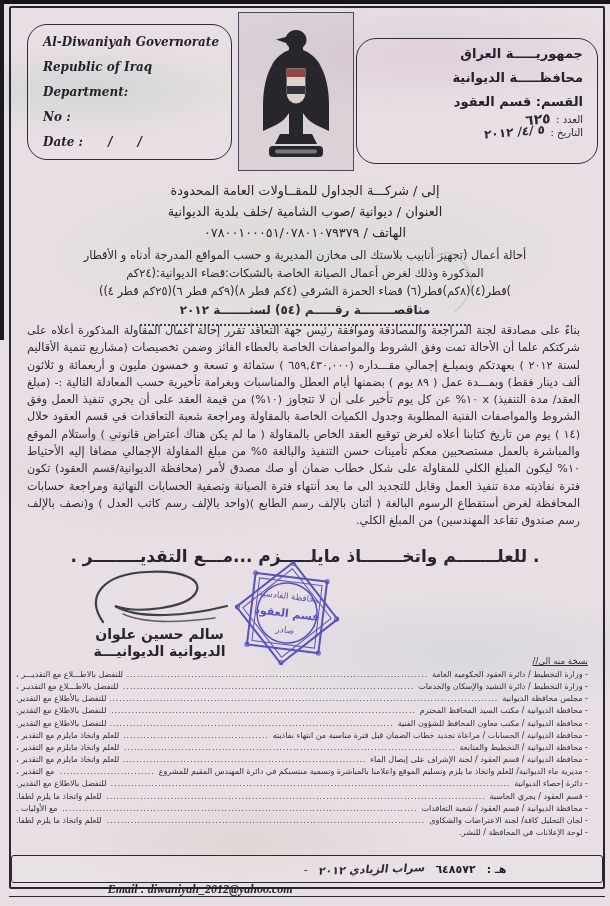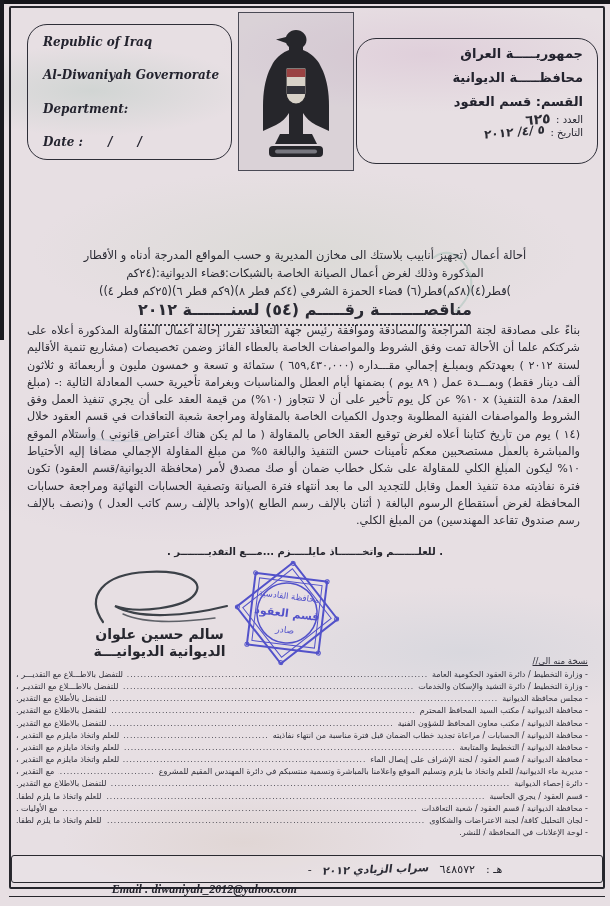--- a/index.html
+++ b/index.html
@@ -28,64 +28,65 @@
     background:rgba(110,100,120,.10);display:flex;align-items:center;justify-content:center;}
   .hdr-right{position:absolute;left:356px;top:38px;width:242px;height:126px;border:1.6px solid #2e2e38;border-radius:20px;
     padding:7px 14px 5px;box-sizing:border-box;direction:rtl;text-align:right;color:#23232e;}
   .hdr-right .big{font-size:13px;font-weight:bold;margin-bottom:9px;}
   .hdr-right .small-row{font-size:10px;line-height:13px;display:flex;direction:rtl;align-items:center;gap:5px;}
   .hand{display:inline-block;font-size:14px;font-weight:bold;letter-spacing:1px;transform:rotate(-5deg) skewX(-6deg);color:#2b2b33;}
 
   
   .addr{position:absolute;top:180px;left:0;right:0;text-align:center;direction:rtl;font-size:12.8px;line-height:21px;color:#26262f;}
   .subject{position:absolute;top:246px;left:18px;right:18px;text-align:center;direction:rtl;font-size:11.4px;line-height:18px;color:#2a2a33;}
-  .tender{margin-top:1px;font-weight:bold;font-size:16px;}
+  .tender{margin-top:1px;font-weight:bold;font-size:12px;}
   .dotsep{margin:4px auto 0;width:330px;border-bottom:2px dotted #3a3a42;height:1px;}
 
   
   .bodytext{position:absolute;top:322px;left:27px;right:30px;direction:rtl;text-align:justify;font-size:11.2px;line-height:17.3px;color:#2c2c35;}
-  .closing{position:absolute;top:546px;left:0;right:0;text-align:center;direction:rtl;font-weight:bold;font-size:10px;color:#26262e;}
+  .closing{position:absolute;top:546px;left:0;right:0;text-align:center;direction:rtl;font-weight:bold;font-size:17px;color:#26262e;}
 
   
   .signature{position:absolute;left:52px;top:562px;width:215px;text-align:center;}
   .signature svg{display:block;margin:0 auto -10px;}
   .sig-name,.sig-title{direction:rtl;font-weight:bold;font-size:14px;line-height:17px;color:#26262e;}
   .stamp{position:absolute;left:227px;top:550px;width:120px;height:126px;transform:rotate(7deg);opacity:.92;}
 
   
   .dist{position:absolute;top:656px;left:16px;right:22px;direction:rtl;color:#2e2e38;}
   .dist-head{font-size:8.6px;font-weight:normal;text-decoration:underline;margin-bottom:3px;}
   .dist-row{display:flex;direction:rtl;align-items:baseline;font-size:8px;line-height:12.15px;white-space:nowrap;}
   .dist-dept{flex:0 0 auto;}
   .leader{flex:1 1 auto;min-width:6px;overflow:hidden;white-space:nowrap;margin:0 4px;font-size:7.5px;color:#3a3a44;letter-spacing:1px;}
   .leader::after{content:"........................................................................................................................................";}
   .dist-action{flex:0 0 auto;}
 
   
   .footer{position:absolute;left:11px;right:7px;bottom:23px;height:26px;border:1.8px solid #2a2a30;border-radius:3px;
     display:flex;align-items:center;justify-content:center;gap:11px;direction:rtl;font-size:11px;color:#23232c;background:rgba(235,228,232,.35);}
-  .phone{font-weight:normal;}
+  .phone{font-weight:bold;}
   .hand2{display:inline-block;transform:skewX(-10deg) rotate(-2deg);font-weight:bold;letter-spacing:.5px;color:#2e2e38;}
   .email{direction:ltr;font-family:"Liberation Serif",serif;font-style:italic;font-weight:bold;font-size:12px;margin-top:40px;}
 
   .marks{position:absolute;inset:0;pointer-events:none;}
 </style>
 </head>
 <body>
 
 <div class="page">
   <div class="scan-top"></div>
   <div class="scan-left"></div>
   <div class="frame"></div>
   <div class="frame2"></div>
 
   <div class="hdr-left">
+    <div class="ln">Al-Diwaniyah Governorate</div>
     <div class="ln">Republic of Iraq</div>
-    <div class="ln">Al-Diwaniyah Governorate</div>
     <div class="ln">Department:</div>
+    <div class="ln">No :</div>
     <div class="ln">Date :      /      /</div>
   </div>
 
   <div class="emblem-box">
     <svg width="100" height="148" viewBox="0 0 100 140">
       <path d="M50,18 C46,18 43,21 43,25 L43,28 C37,30 31,35 27,41 L23,49 C19,59 17,70 17,84 L17,109 L30,103 C36,100 40,96 43,91 L43,112 C43,116 46,119 50,119 C54,119 57,116 57,112 L57,91 C60,96 64,100 70,103 L83,109 L83,84 C83,70 81,59 77,49 L73,41 C69,35 63,30 57,28 L57,25 C57,21 54,18 50,18 Z" fill="#26262b"></path>
       <path d="M50,8 C44,8 39.5,12.5 39.5,18 C39.5,21.5 41.5,24.5 44.5,26 L55.5,26 C58.5,24.5 60.5,21.5 60.5,18 C60.5,12.5 56,8 50,8 Z" fill="#26262b"></path>
       <path d="M40,15 L30,17.5 L40,21 Z" fill="#26262b"></path>
       <path d="M40,46 L60,46 L60,71 C60,77.5 55.5,82 50,82 C44.5,82 40,77.5 40,71 Z" fill="#d8d2c8" stroke="#26262b" stroke-width="1.2"></path>
       <rect x="40.8" y="47" width="18.4" height="8" fill="#9a4343"></rect>
@@ -103,20 +104,25 @@
     <div class="small-row">
       <span>العدد :</span>
       <span class="hand">٦٢٥</span>
     </div>
     <div class="small-row">
       <span>التاريخ :</span>
       <span class="hand" style="font-size:12px;">٥ /٤/ ٢٠١٢</span>
     </div>
   </div>
 
+  <div class="addr">
+    <div>إلى / شركـــة الجداول للمقــاولات العامة المحدودة</div>
+    <div>العنوان / ديوانية /صوب الشامية /خلف بلدية الديوانية</div>
+    <div>الهاتف / ٠٧٨٠٠١٠٠٠٥١/٠٧٨٠١٠٧٩٣٧٩</div>
+  </div>
 
   <div class="subject">
     <div>أحالة أعمال (تجهيز أنابيب بلاستك الى مخازن المديرية و حسب المواقع المدرجة أدناه و الأقطار</div>
     <div>المذكورة وذلك لغرض أعمال الصيانة الخاصة بالشبكات:قضاء الديوانية:(٢٤كم</div>
     <div>)قطر(٤)(٨كم)قطر(٦) قضاء الحمزة الشرقي (٤كم قطر ٨)(٩كم قطر ٦)(٢٥كم قطر ٤))</div>
     <div class="tender">مناقصــــــــة رقـــــم (٥٤) لسنـــــــة ٢٠١٢</div>
     <div class="dotsep"></div>
   </div>
 
   <div class="bodytext">بناءً على مصادقة لجنة المراجعة والمصادقة وموافقة رئيس جهة التعاقد تقرر إحالة أعمال المقاولة المذكورة أعلاه على شركتكم علما أن الأحالة تمت وفق الشروط والمواصفات الخاصة بالعطاء الفائز وضمن تخصيصات (مشاريع تنمية الأقاليم لسنة ٢٠١٢ ) بعهدتكم وبمبلـغ إجمالي مقـــداره (٦٥٩,٤٣٠,٠٠٠ ) ستمائة و تسعة و خمسون مليون و أربعمائة و ثلاثون ألف دينار فقط)  وبمـــدة عمل ( ٨٩ يوم ) بضمنها أيام العطل والمناسبات وبغرامة تأخيرية حسب المعادلة التالية :- (مبلغ العقد/ مدة التنفيذ) x ١٠% عن كل يوم تأخير على أن لا تتجاوز (١٠%) من قيمة العقد على أن يجري تنفيذ العمل وفق الشروط والمواصفات الفنية المطلوبة وجدول الكميات الخاصة بالمقاولة ومراجعة شعبة التعاقدات في قسم العقود خلال (١٤ ) يوم من تاريخ كتابنا أعلاه لغرض توقيع العقد الخاص بالمقاولة ( ما لم يكن هناك أعتراض قانوني ) وأستلام الموقع والمباشرة بالعمل مستصحبين معكم تأمينات حسن التنفيذ والبالغة ٥% من مبلغ المقاولة الإجمالي مضافا إليه الأحتياط ١٠% ليكون المبلغ الكلي للمقاولة على شكل خطاب ضمان أو صك مصدق لأمر (محافظة الديوانية/قسم العقود) تكون فترة نفاذيته مدة تنفيذ العمل وقابل للتجديد الى ما بعد أنتهاء فترة الصيانة وتصفية الحسابات النهائية ومراجعة حسابات المحافظة لغرض أستقطاع الرسوم البالغة ( أثنان بالإلف رسم الطابع )(واحد بالإلف رسم كاتب العدل ) و(نصف بالإلف رسم صندوق تقاعد المهندسين) من المبلغ الكلي.</div>

